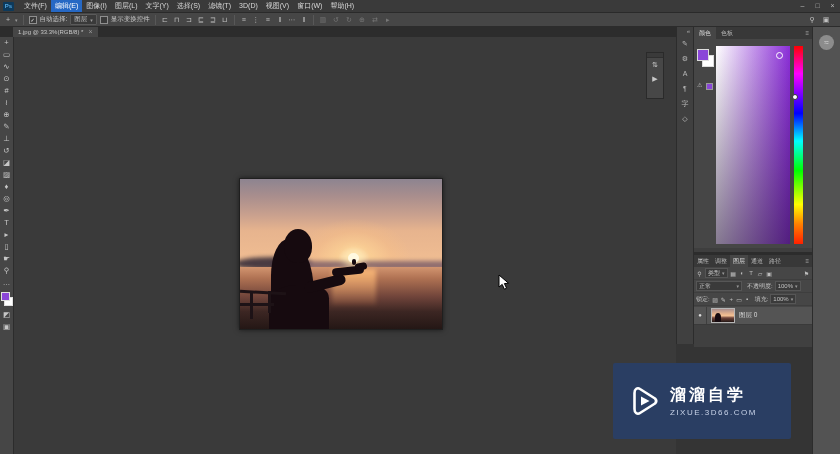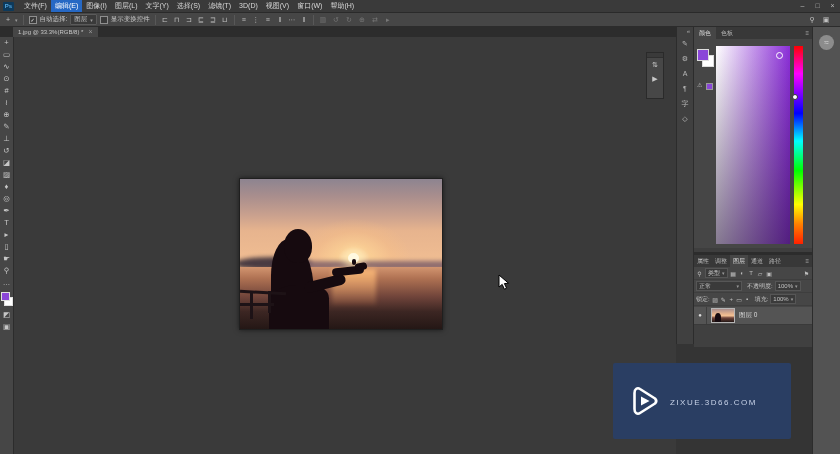--- a/index.html
+++ b/index.html
@@ -417,17 +417,18 @@
     <div class="assistant">≈</div>
   </div>
 
 
   <div class="wm-bottom" style="background: rgb(42, 62, 99);">
     <svg width="36" height="36" viewBox="0 0 36 36">
       <path d="M11 6 Q13 4.5 15 6 L30 15.5 Q32.5 18 30 20.5 L15 30 Q13 31.5 11 30 Q9.5 29 9.5 26 L9.5 10 Q9.5 7 11 6 Z" fill="none" stroke="#ffffff" stroke-width="2.6" stroke-linejoin="round"></path>
       <path d="M16 13.5 L24.5 18 L16 22.5 Z" fill="#ffffff"></path>
     </svg>
     <div>
+      <div class="wm-brand">溜溜自学</div>
       <div class="wm-url">ZIXUE.3D66.COM</div>
     </div>
   </div>
 
 </div>
 
 </body></html>

